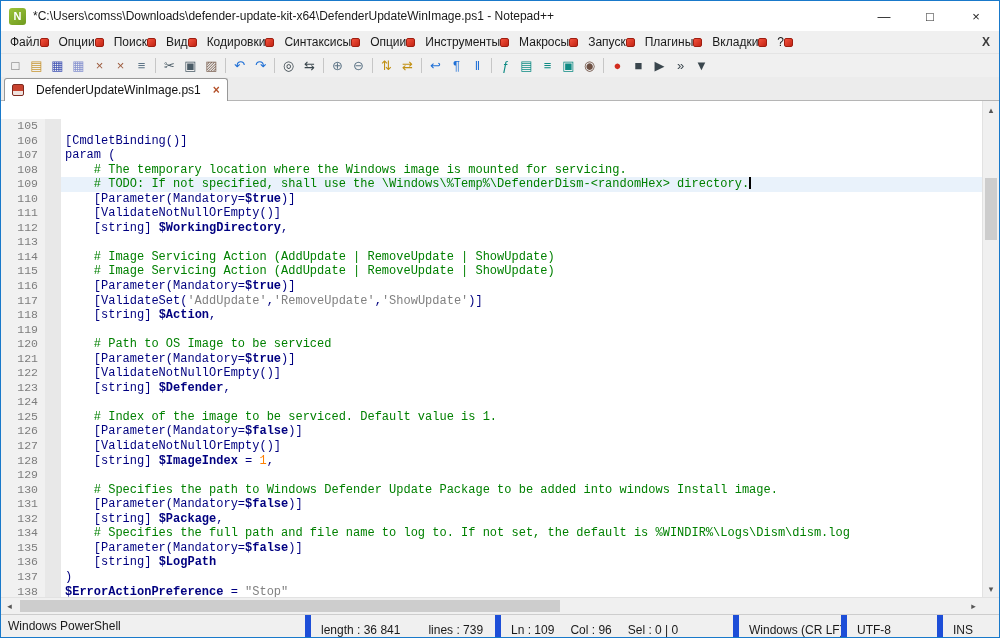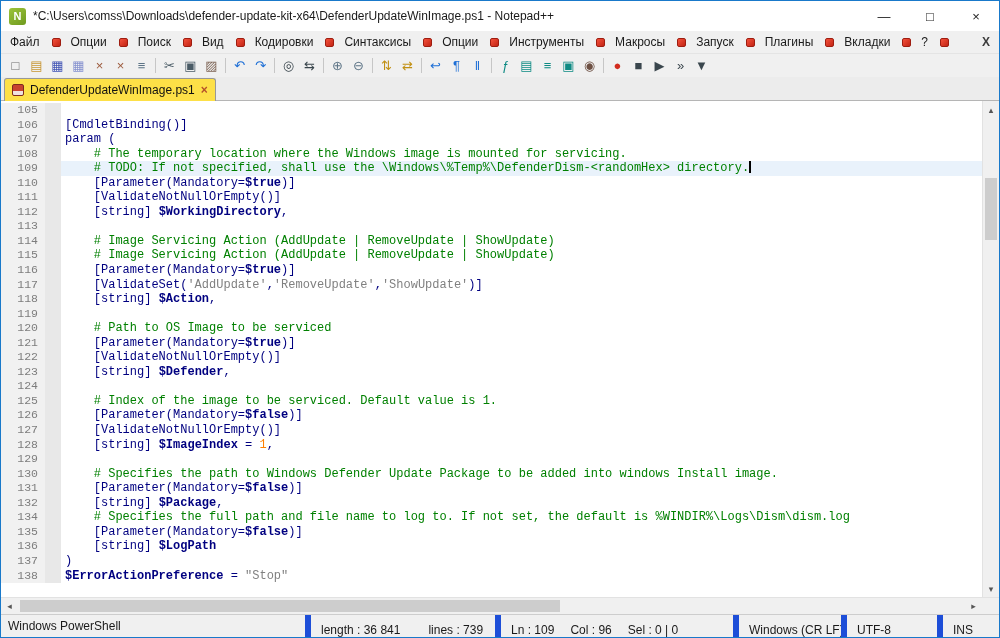--- a/index.html
+++ b/index.html
@@ -11,41 +11,41 @@
   .titlebar{flex:0 0 30px;display:flex;align-items:center;background:#ffffff;padding-left:8px;gap:7px}
   .app-icon{width:17px;height:17px;border-radius:3px;background:linear-gradient(145deg,#9cc43a,#6f9a1f);color:#fff;
     font-size:11px;font-weight:bold;display:flex;align-items:center;justify-content:center}
   .title-text{color:#1a1a1a;white-space:nowrap;overflow:hidden}
   .win-controls{margin-left:auto;display:flex;height:100%}
   .win-btn{width:46px;height:100%;display:flex;align-items:center;justify-content:center;font-size:13px;color:#222;cursor:default}
 
   
   .menubar{flex:0 0 22px;display:flex;align-items:center;background:#f0f0f0;padding-left:4px}
   .menu-items{display:flex;align-items:center;height:100%}
-  .menu-item{display:flex;align-items:center;height:100%;padding:0 5px;gap:12px;color:#1a1a1a;white-space:nowrap}
+  .menu-item{display:flex;align-items:center;height:100%;padding:0 5px;gap:0;color:#1a1a1a;white-space:nowrap}
   .menu-dot{width:9px;height:9px;border-radius:2px;background:linear-gradient(135deg,#f4513c,#c22414);border:1px solid #9e1d10}
   .menu-x{margin-left:auto;margin-right:9px;color:#3c3c3c;font-weight:bold}
 
   
   .toolbar{flex:0 0 24px;display:flex;align-items:center;background:#f0f0f0;border-top:1px solid #e4e4e4;padding-left:4px}
   .tbtn{width:21px;height:20px;display:flex;align-items:center;justify-content:center;font-size:13px;line-height:1}
   .tsep{width:1px;height:15px;background:#c6c6c6;margin:0 3px}
 
   
   .tabbar{flex:0 0 24px;background:#ececec;display:flex;align-items:flex-end;border-bottom:1px solid #b5b5b5;padding-left:3px}
-  .tab{height:23px;display:flex;align-items:center;gap:6px;padding:0 7px;border:1px solid #989898;border-bottom:none;
-    border-radius:3px 3px 0 0;background:#fde047;position:relative;top:1px}
+  .tab{height:23px;display:flex;align-items:center;gap:12px;padding:0 7px;border:1px solid #989898;border-bottom:none;
+    border-radius:3px 3px 0 0;background:#ffffff;position:relative;top:1px}
   .tab-icon{width:12px;height:12px;border:1px solid #7e2b20;border-radius:2px;
     background:linear-gradient(180deg,#c8432f 0 58%,#efe3df 58% 100%)}
   .tab-label{color:#111;white-space:nowrap}
   .tab-close{color:#b4512a;font-weight:bold;font-size:12px;line-height:1}
 
   
   .editor{flex:1 1 auto;display:flex;background:#fff;overflow:hidden}
-  .lines{flex:1;overflow:hidden;font-family:"Liberation Mono","DejaVu Sans Mono",monospace;font-size:12px;padding-top:2px}
+  .lines{flex:1;overflow:hidden;font-family:"Liberation Mono","DejaVu Sans Mono",monospace;font-size:12px;padding-top:18px}
   .line-row{display:flex;height:14.55px;line-height:14.55px}
   .ln{flex:0 0 44px;text-align:right;padding-right:7px;color:#7d7d7d;background:#f1f1f1;font-size:11.5px}
   .strip{flex:0 0 16px;background:#e8e8e8}
   .codeline{flex:1;white-space:pre;padding-left:4px;overflow:hidden}
   .line-row.cur .codeline{background:var(--current-line-bg,#e9f2fb)}
   .tk-d{color:var(--code-default,#000080)}
   .tk-c{color:var(--comment,#008000)}
   .tk-v{color:var(--code-default,#000080);font-weight:bold}
   .tk-s{color:var(--string,#808080)}
   .tk-n{color:var(--number,#ff8000)}

